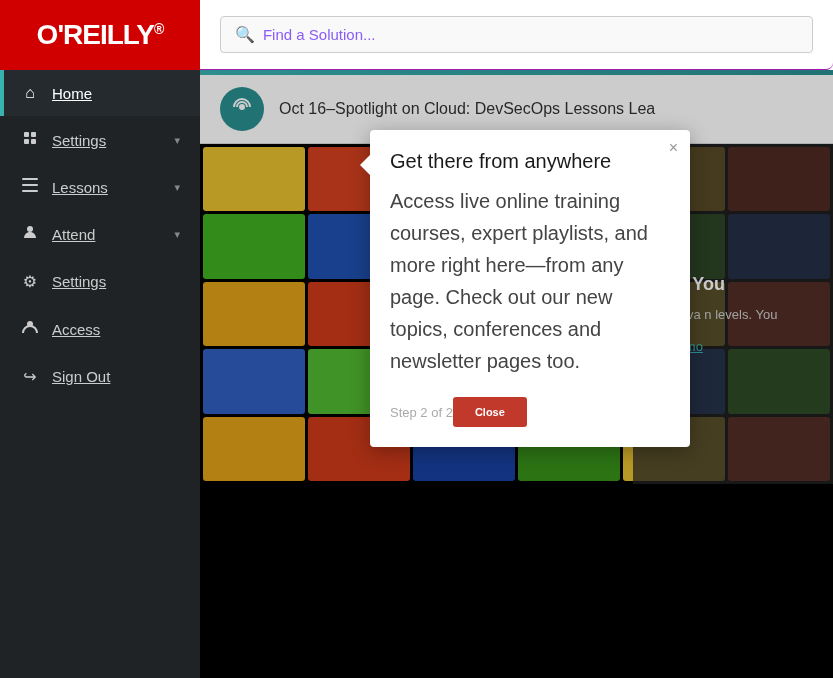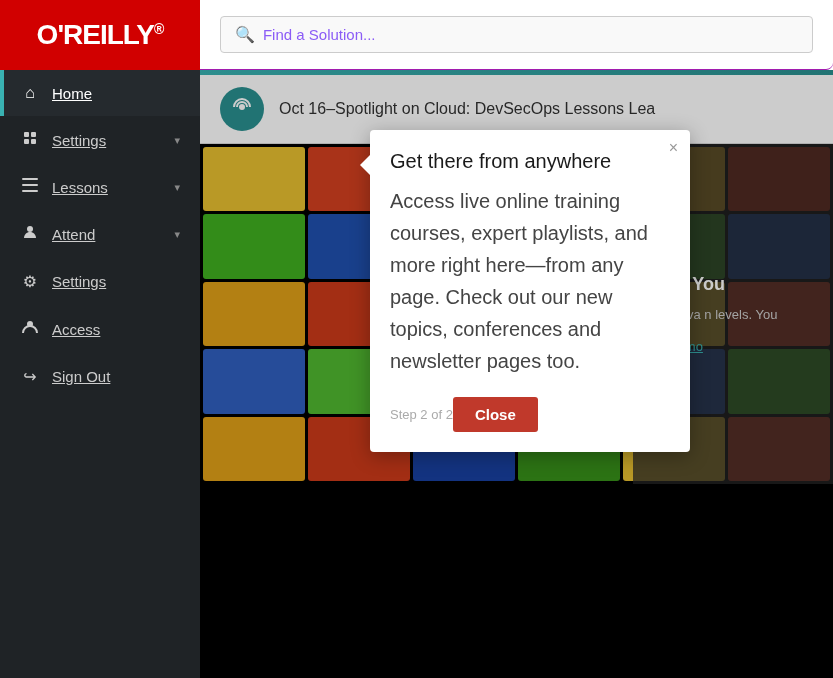--- a/index.html
+++ b/index.html
@@ -282,21 +282,21 @@
       font-size: 13px;
       color: #aaa;
     }
 
     .popup-close-btn {
       background: #c0392b;
       color: #fff;
       border: none;
       padding: 9px 22px;
       border-radius: 3px;
-      font-size: 15px;
+      font-size: 11px;
       font-weight: 600;
       cursor: pointer;
     }
 
     
     .popup::before {
       content: '';
       position: absolute;
       left: -10px;
       top: 25px;

